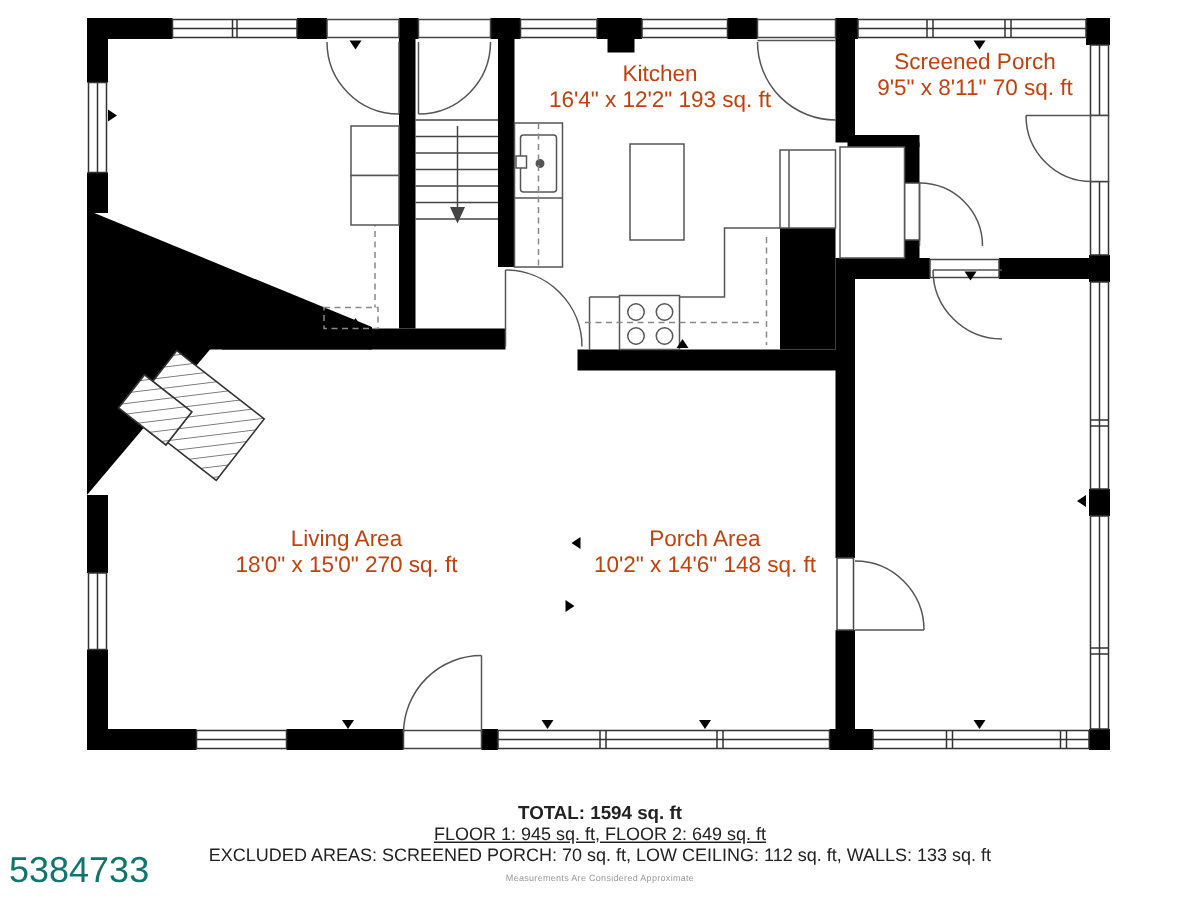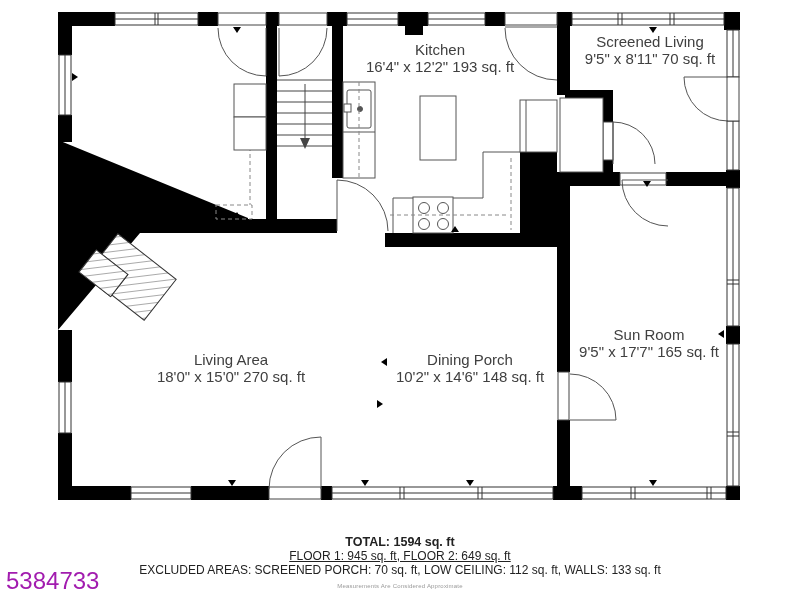--- a/index.html
+++ b/index.html
@@ -1,26 +1,26 @@
 <!DOCTYPE html>
 <html><head>
 <meta charset="utf-8">
 <style>
   html,body{margin:0;padding:0;background:#fff;}
   .stage{position:relative;width:800px;height:600px;background:#ffffff;overflow:hidden;
          font-family:"Liberation Sans",sans-serif;}
   .stage svg{position:absolute;left:0;top:0;}
   .room-label{position:absolute;transform:translateX(-50%);text-align:center;
-              color:#404040;font-size:15px;line-height:17px;white-space:nowrap;}
+              color:#c2410c;font-size:15px;line-height:17px;white-space:nowrap;}
   .summary{position:absolute;left:0;right:0;top:536px;text-align:center;color:#222;}
   .summary .total{font-weight:bold;font-size:12.5px;line-height:13px;}
   .summary .floors{font-size:12px;line-height:13px;margin-top:1px;text-decoration:underline;}
   .summary .excluded{font-size:12px;line-height:13px;margin-top:1px;}
   .summary .disclaimer{font-size:6px;line-height:8px;color:#999;margin-top:5px;letter-spacing:.2px;}
-  .mls{position:absolute;left:6px;top:567px;font-size:24px;color:#a21caf;}
+  .mls{position:absolute;left:6px;top:567px;font-size:24px;color:#0f766e;}
   line,path,polyline{vector-effect:non-scaling-stroke;}
 </style>
 </head>
 <body>
 
 <div class="stage">
 
 <svg width="800" height="600" viewBox="0 0 800 600">
   <defs>
     <pattern id="hatch" width="7" height="7" patternUnits="userSpaceOnUse" patternTransform="rotate(45)">
@@ -277,34 +277,30 @@
     <polygon points="724,330 724,338 718,334"></polygon>
     <polygon points="72,73 72,81 78,77"></polygon>
   </g>
 </svg>
 
 <div class="room-label" style="left:440px;top:41px">
   <div>Kitchen</div>
   <div>16'4" x 12'2" 193 sq. ft</div>
 </div>
 <div class="room-label" style="left:650px;top:33px">
-  <div>Screened Living</div>
+  <div>Screened Porch</div>
   <div>9'5" x 8'11" 70 sq. ft</div>
 </div>
 <div class="room-label" style="left:231px;top:351px">
   <div>Living Area</div>
   <div>18'0" x 15'0" 270 sq. ft</div>
 </div>
 <div class="room-label" style="left:470px;top:351px">
-  <div>Dining Porch</div>
+  <div>Porch Area</div>
   <div>10'2" x 14'6" 148 sq. ft</div>
-</div>
-<div class="room-label" style="left:649px;top:326px">
-  <div>Sun Room</div>
-  <div>9'5" x 17'7" 165 sq. ft</div>
 </div>
 
 <div class="summary">
   <div class="total">TOTAL: 1594 sq. ft</div>
   <div class="floors">FLOOR 1: 945 sq. ft, FLOOR 2: 649 sq. ft</div>
   <div class="excluded">EXCLUDED AREAS: SCREENED PORCH: 70 sq. ft, LOW CEILING: 112 sq. ft, WALLS: 133 sq. ft</div>
   <div class="disclaimer">Measurements Are Considered Approximate</div>
 </div>
 
 <div class="mls">5384733</div>

